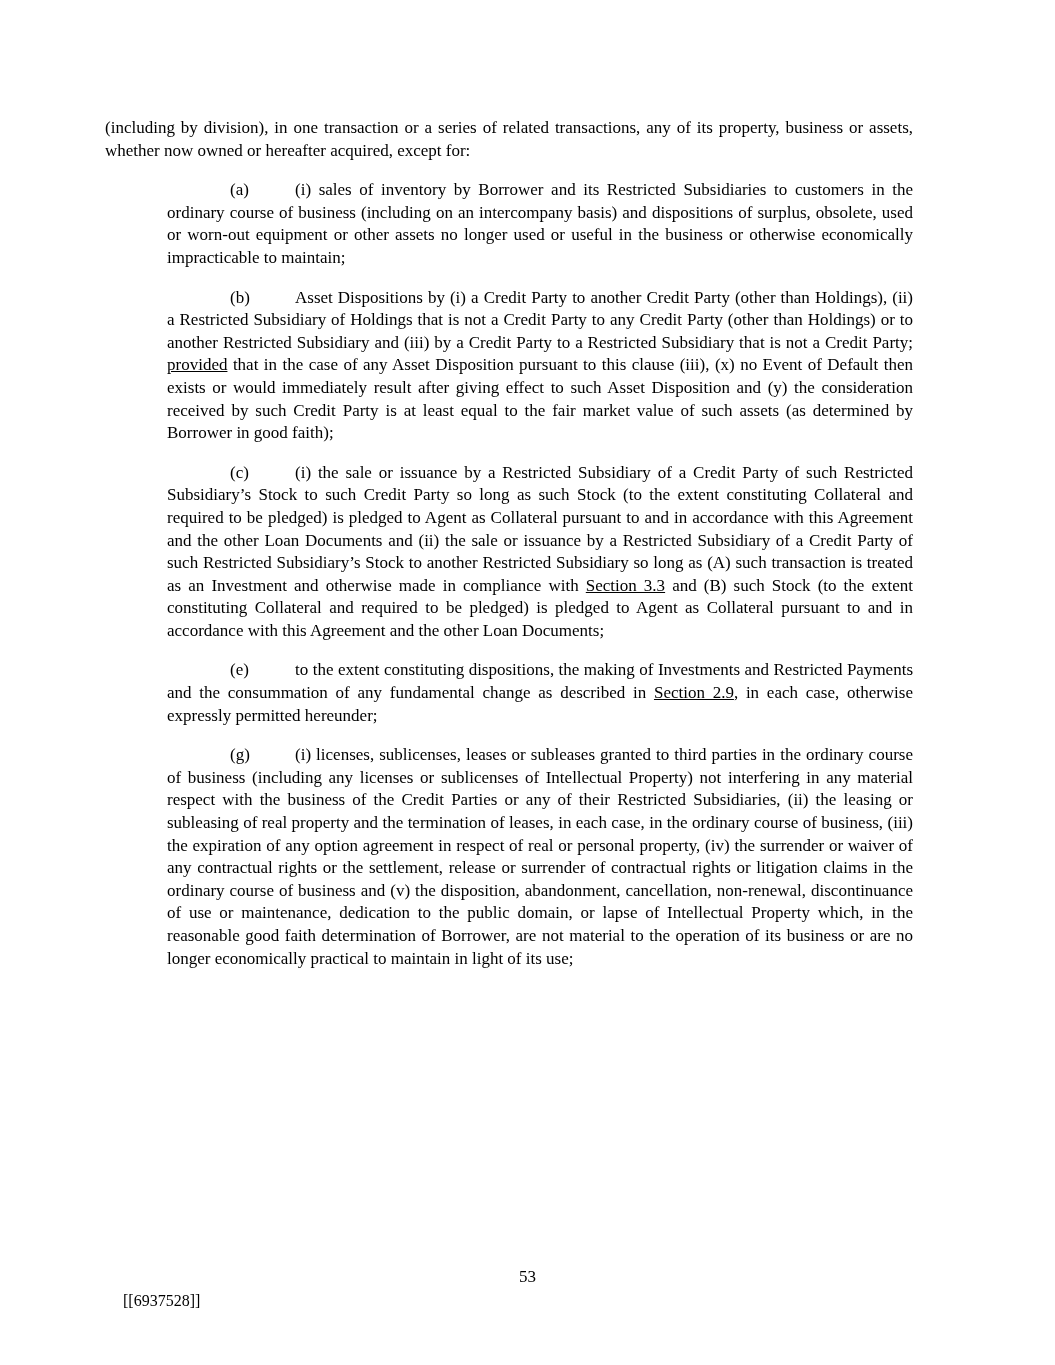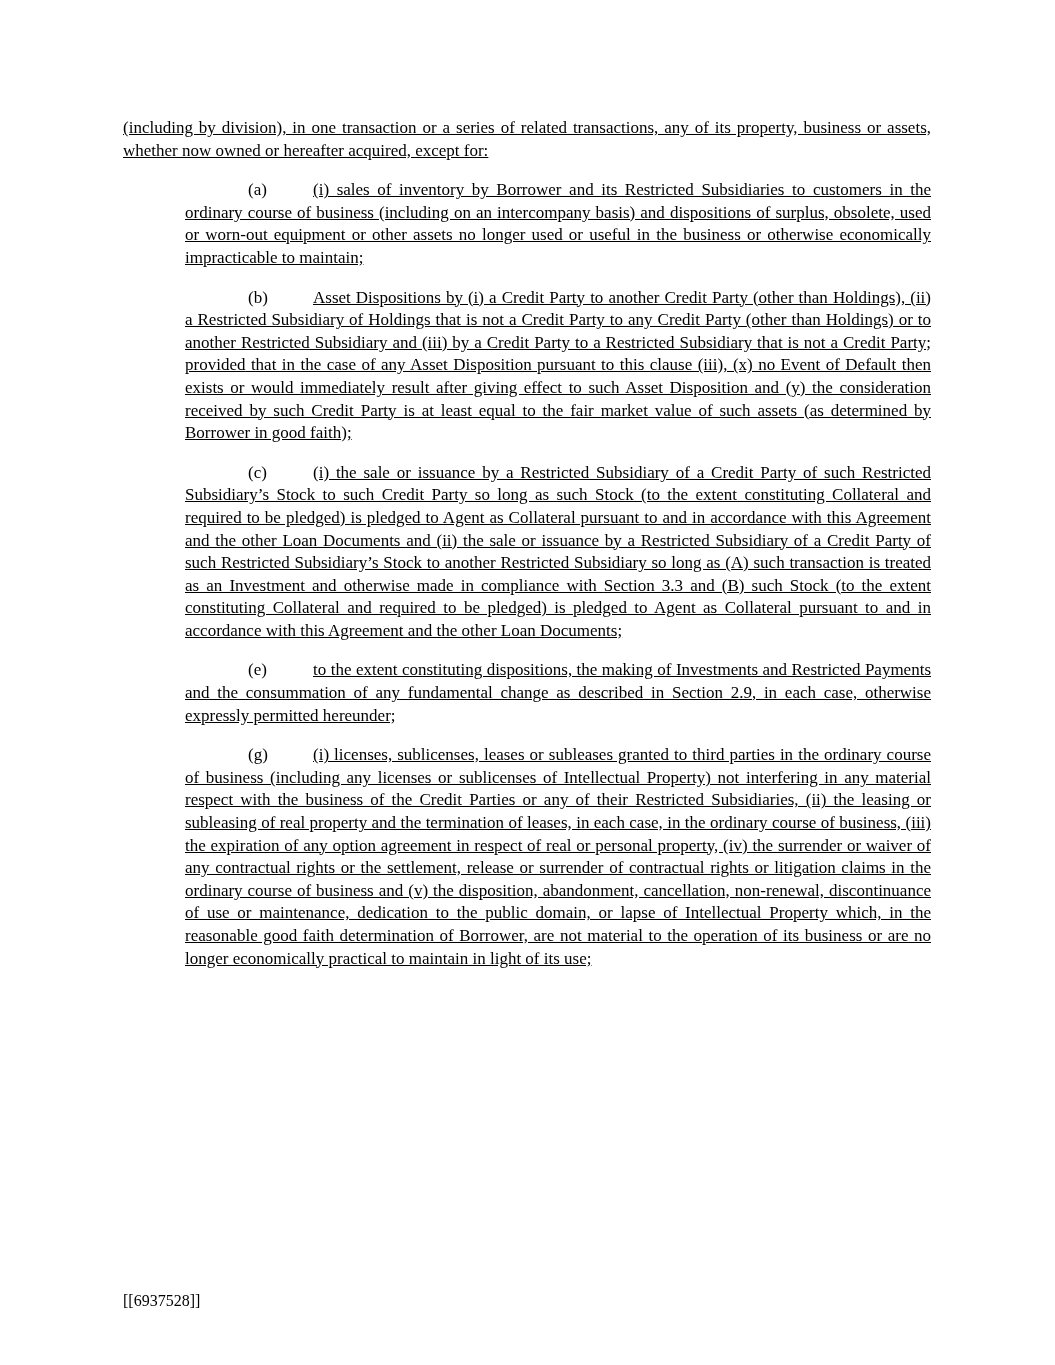--- a/index.html
+++ b/index.html
@@ -10,24 +10,23 @@
     background: #ffffff;
     font-family: "Liberation Serif", serif;
     font-size: 17px;
     line-height: 22.6px;
     color: #000000;
     box-sizing: border-box;
     overflow: hidden;
   }
   .content {
     position: absolute;
-    left: 123px;
+    left: 105px;
     top: 117px;
     width: 808px;
-    text-decoration: underline;
   }
   p.body-para {
     margin: 0 0 17px 0;
     text-align: justify;
   }
   p.clause {
     margin: 0 0 17px 62px;
     text-align: justify;
     text-indent: 63px;
   }
@@ -67,14 +66,15 @@
 
 
     <p class="clause"><span class="clause-label">(e)</span><span class="clause-text"><span>to the extent constituting dispositions, the making of Investments and Restricted Payments and the consummation of any fundamental change as described in </span><span class="u">Section 2.9</span><span>, in each case, otherwise expressly permitted hereunder;</span></span></p>
 
 
     <p class="clause"><span class="clause-label">(g)</span><span class="clause-text"><span>(i) licenses, sublicenses, leases or subleases granted to third parties in the ordinary course of business (including any licenses or sublicenses of Intellectual Property) not interfering in any material respect with the business of the Credit Parties or any of their Restricted Subsidiaries, (ii) the leasing or subleasing of real property and the termination of leases, in each case, in the ordinary course of business, (iii) the expiration of any option agreement in respect of real or personal property, (iv) the surrender or waiver of any contractual rights or the settlement, release or surrender of contractual rights or litigation claims in the ordinary course of business and (v) the disposition, abandonment, cancellation, non-renewal, discontinuance of use or maintenance, dedication to the public domain, or lapse of Intellectual Property which, in the reasonable good faith determination of Borrower, are not material to the operation of its business or are no longer economically practical to maintain in light of its use;</span></span></p>
 
 
   </div>
 
+  <div class="page-number">53</div>
   <div class="footer-tag">[[6937528]]</div>
 </div>
 
 </body></html>

